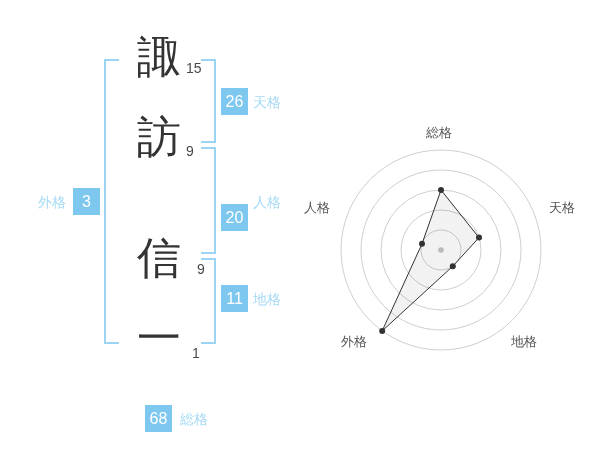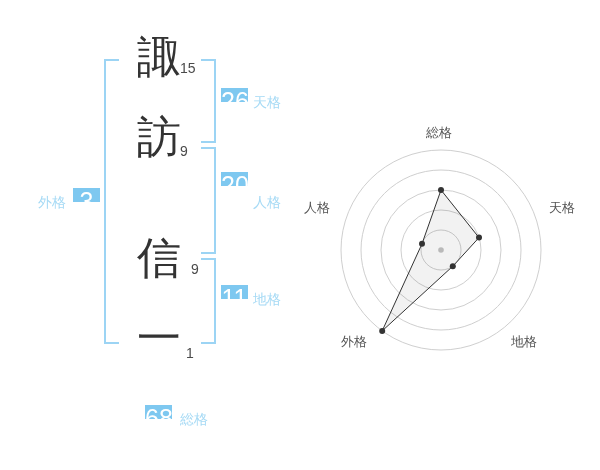--- a/index.html
+++ b/index.html
@@ -4,36 +4,36 @@
 <style>
   html,body{margin:0;padding:0;background:#ffffff;}
   body{width:600px;height:470px;font-family:"Liberation Sans","DejaVu Sans",sans-serif;}
   .stage{position:relative;width:600px;height:470px;background:#fff;overflow:hidden;}
 
   
   .kanji{position:absolute;left:134px;width:50px;text-align:center;
          font-size:44px;line-height:46px;color:var(--ink);}
   .k0{top:34px}.k1{top:114px}.k2{top:235px}.k3{top:315px}
 
-  .strokes{position:absolute;font-size:14px;line-height:15px;color:var(--numink);}
+  .strokes{position:absolute;font-size:14px;line-height:15px;color:var(--numink);margin-left:6px;}
   .s0{left:180px;top:61px}.s1{left:180px;top:144px}.s2{left:191px;top:262px}.s3{left:186px;top:346px}
 
   .bracket{position:absolute;width:13px;}
   .bracket-left{left:104px;top:59px;height:281px;
     border-left:2px solid var(--bracket);border-top:2px solid var(--bracket);border-bottom:2px solid var(--bracket);}
   .bracket-right{left:201px;
     border-right:2px solid var(--bracket);border-top:2px solid var(--bracket);border-bottom:2px solid var(--bracket);}
   .b1{top:59px;height:80px}
   .b2{top:147px;height:103px}
   .b3{top:258px;height:82px}
 
-  .badge{position:absolute;width:27px;height:14px;background:var(--badge);
-         color:#fff;font-size:25px;line-height:27px;text-align:center;}
+  .badge{position:absolute;width:27px;height:27px;background:var(--badge);
+         color:#fff;font-size:16px;line-height:27px;text-align:center;}
   .badge-ten{left:221px;top:88px}
-  .badge-jin{left:221px;top:172px}
+  .badge-jin{left:221px;top:204px}
   .badge-chi{left:221px;top:285px}
   .badge-gai{left:73px;top:188px}
   .badge-sou{left:145px;top:405px}
 
   .badge-label{position:absolute;font-size:14px;line-height:14px;color:var(--labeltext);}
   .lab-ten{left:253px;top:95px}
   .lab-jin{left:253px;top:195px}
   .lab-chi{left:253px;top:292px}
   .lab-gai{left:38px;top:195px}
   .lab-sou{left:180px;top:412px}

